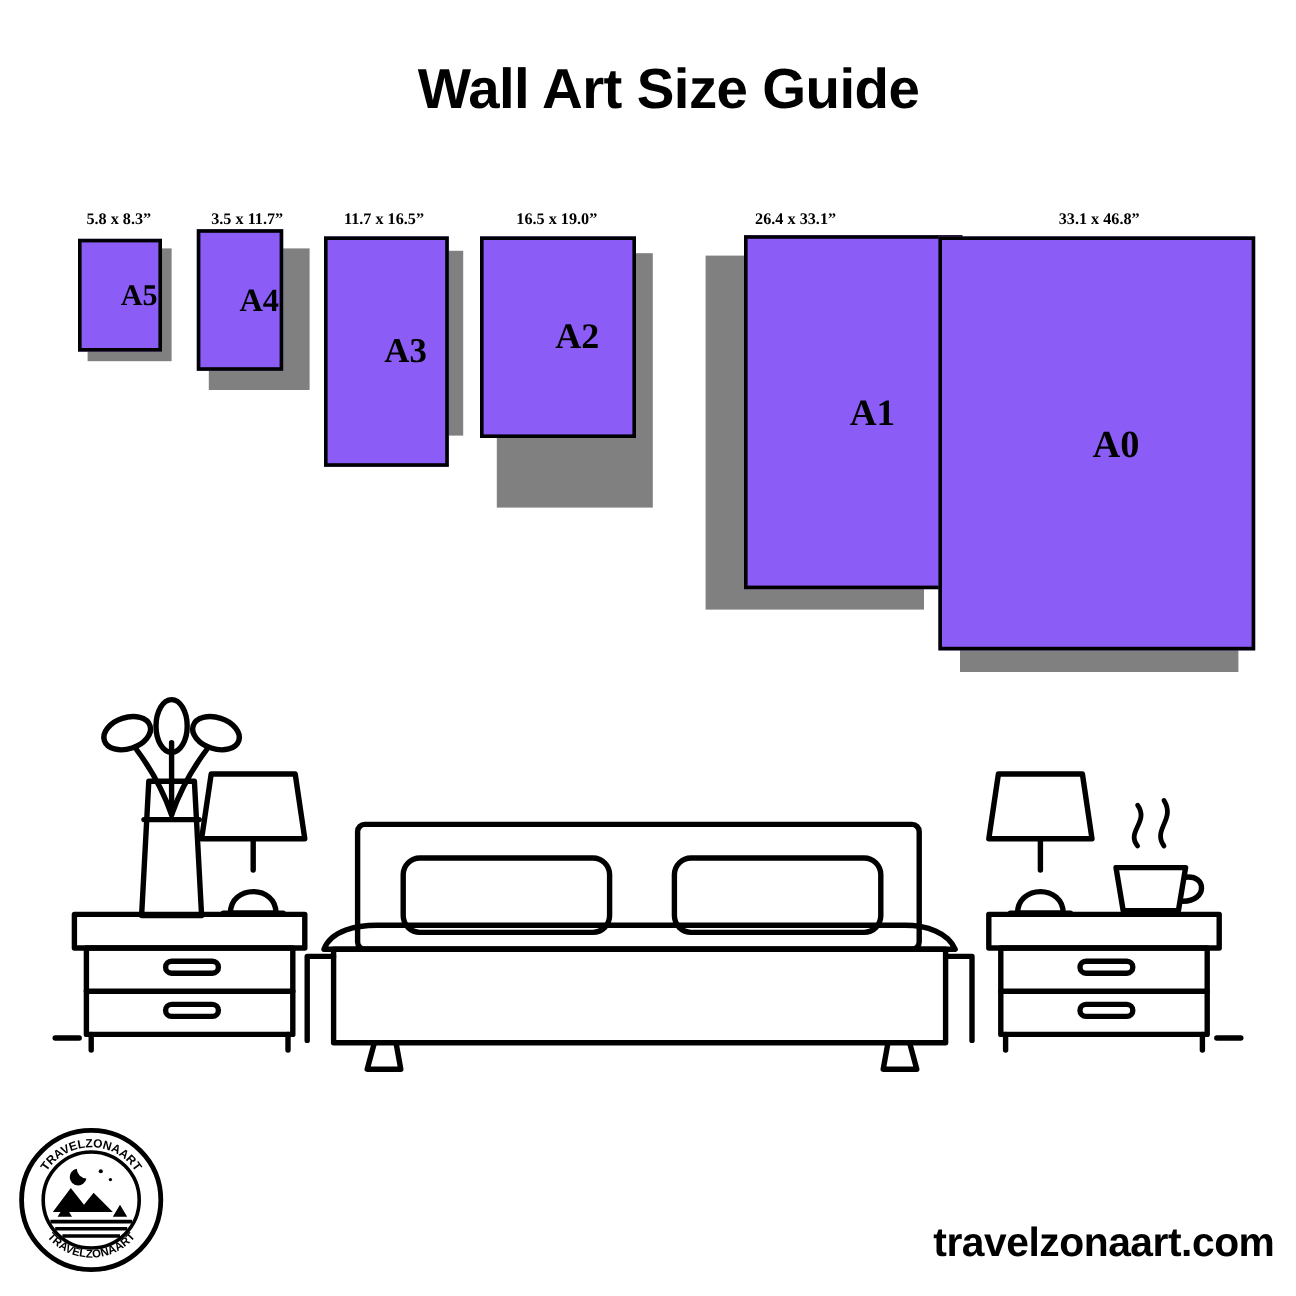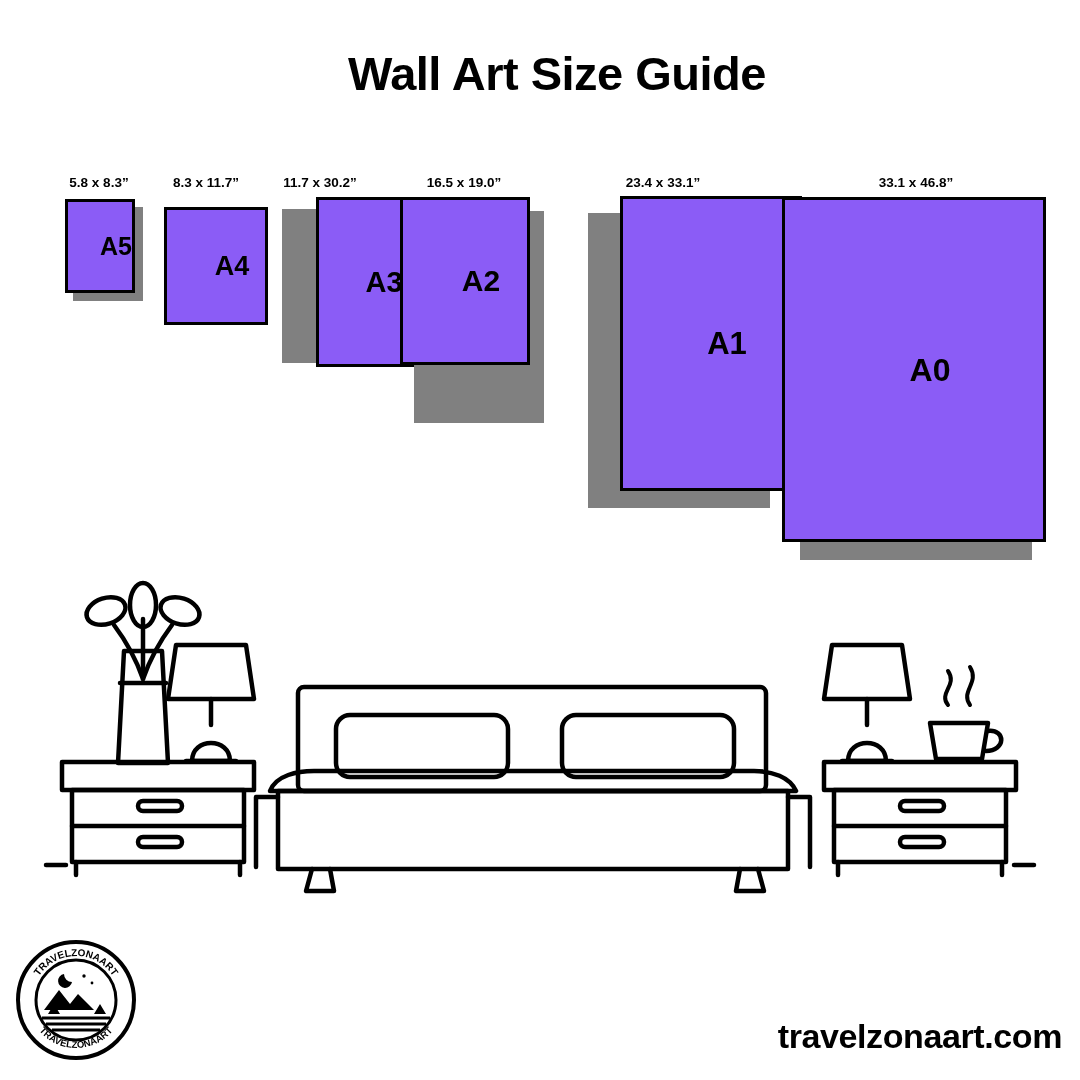--- a/index.html
+++ b/index.html
@@ -27,20 +27,21 @@
     padding-left: 34px;
   }
 
   
   .frames {
     position: absolute;
     left: 0;
     top: 0;
     width: 1080px;
     height: 620px;
+    font-family: Liberation Serif, serif;
   }
   .frame-group { position: absolute; }
   .frame-dim {
     position: absolute;
     white-space: nowrap;
     font-size: 13.5px;
     font-weight: bold;
     color: #000;
     text-align: center;
   }
@@ -101,45 +102,45 @@
 
   <div class="frame-group" style="left:60px; top:175px;">
     <div class="frame-dim" style="left:0; top:0; width:78px;">5.8 x 8.3”</div>
     <div class="frame-shadow" style="left:13px; top:32px; width:70px; height:94px;"></div>
     <div class="frame-box" style="left:5px; top:24px; width:70px; height:94px;">
       <span class="frame-label" style="font-size:25px;">A5</span>
     </div>
   </div>
 
   <div class="frame-group" style="left:158px; top:175px;">
-    <div class="frame-dim" style="left:0; top:0; width:96px;">8.3 x 11.7”</div>
+    <div class="frame-dim" style="left:0; top:0; width:96px;">3.5 x 11.7”</div>
     <div class="frame-shadow" style="left:16px; top:32px; width:84px; height:118px;"></div>
-    <div class="frame-box" style="left:6px; top:32px; width:104px; height:118px;">
+    <div class="frame-box" style="left:6px; top:16px; width:72px; height:118px;">
       <span class="frame-label" style="font-size:27px;">A4</span>
     </div>
   </div>
 
   <div class="frame-group" style="left:264px; top:175px;">
-    <div class="frame-dim" style="left:0; top:0; width:112px;">11.7 x 30.2”</div>
+    <div class="frame-dim" style="left:0; top:0; width:112px;">11.7 x 16.5”</div>
     <div class="frame-shadow" style="left:18px; top:34px; width:104px; height:154px;"></div>
-    <div class="frame-box" style="left:6px; top:22px; width:104px; height:170px;margin-left:46px;">
+    <div class="frame-box" style="left:6px; top:22px; width:104px; height:192px;">
       <span class="frame-label" style="font-size:29px;">A3</span>
     </div>
   </div>
 
   <div class="frame-group" style="left:394px; top:175px;">
     <div class="frame-dim" style="left:0; top:0; width:140px;">16.5 x 19.0”</div>
     <div class="frame-shadow" style="left:20px; top:36px; width:130px; height:212px;"></div>
     <div class="frame-box" style="left:6px; top:22px; width:130px; height:168px;">
       <span class="frame-label" style="font-size:30px;">A2</span>
     </div>
   </div>
 
   <div class="frame-group" style="left:566px; top:175px;">
-    <div class="frame-dim" style="left:0; top:0; width:194px;">23.4 x 33.1”</div>
+    <div class="frame-dim" style="left:0; top:0; width:194px;">26.4 x 33.1”</div>
     <div class="frame-shadow" style="left:22px; top:38px; width:182px; height:295px;"></div>
     <div class="frame-box" style="left:6px; top:21px; width:182px; height:295px;margin-left:48px;">
       <span class="frame-label" style="font-size:31px;">A1</span>
     </div>
   </div>
 
   <div class="frame-group" style="left:776px; top:175px;">
     <div class="frame-dim" style="left:22px; top:0; width:236px;">33.1 x 46.8”</div>
     <div class="frame-shadow" style="left:24px; top:40px; width:232px; height:345px;"></div>
     <div class="frame-box" style="left:6px; top:22px; width:264px; height:345px;">

